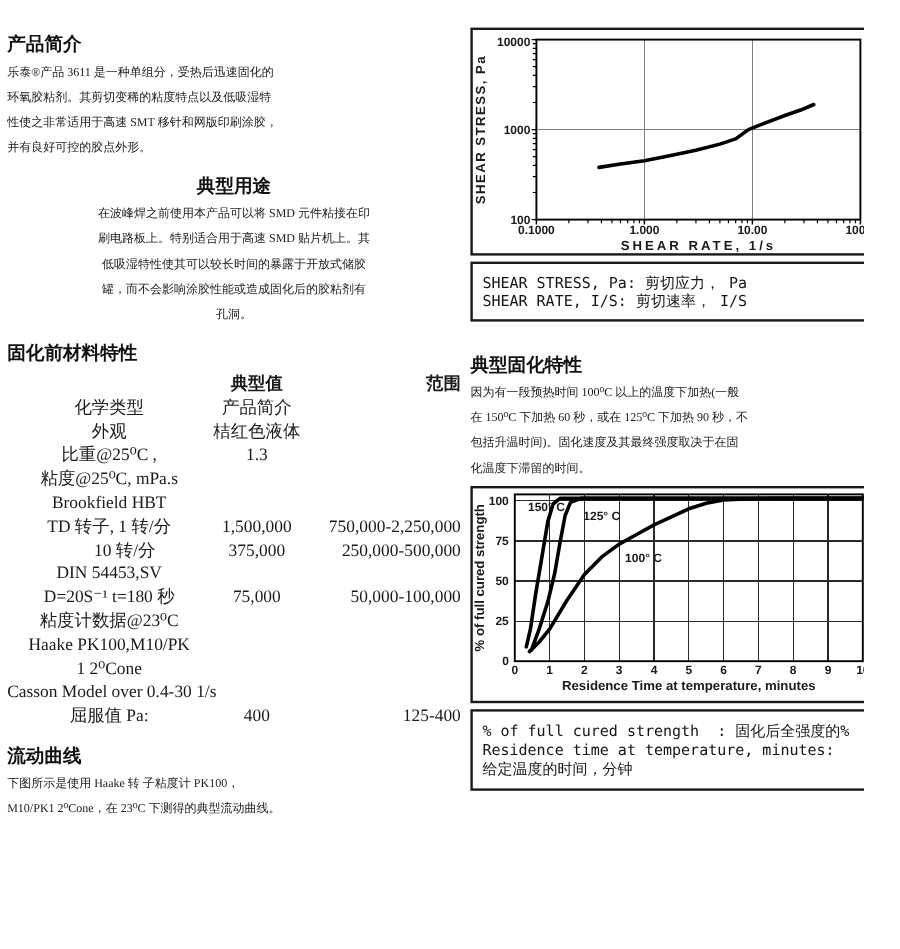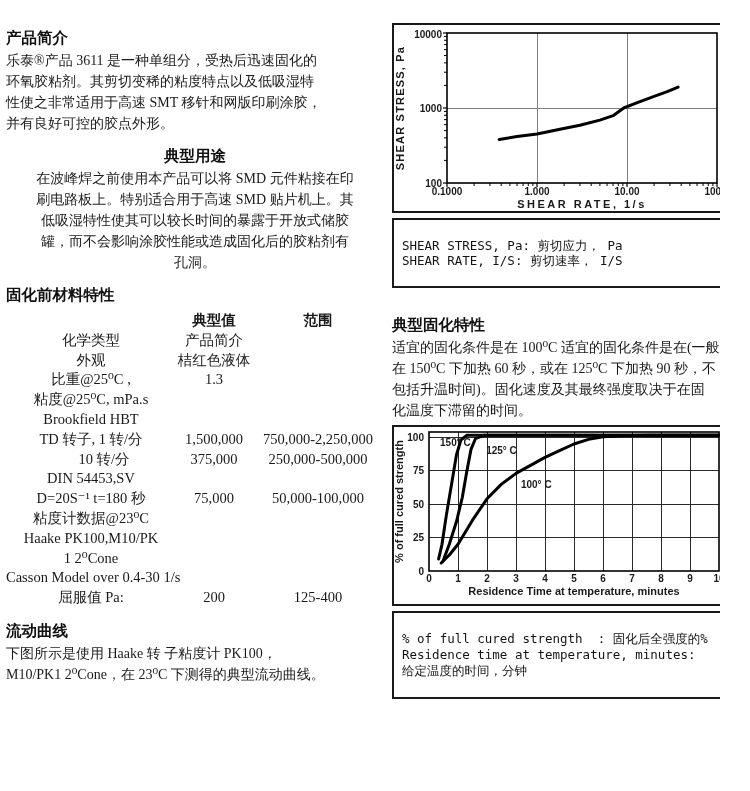--- a/index.html
+++ b/index.html
@@ -1,42 +1,42 @@
 <!DOCTYPE html>
 <html lang="zh"><head>
 <meta charset="utf-8">
 <style>
   html,body{margin:0;padding:0;background:#fff;}
   .page{position:relative;width:720px;height:791px;background:#ffffff;overflow:hidden;
         font-family:"Liberation Serif","DejaVu Serif",serif;color:#1a1a1a;margin-top:20px;}
   .col-left{position:absolute;left:6px;top:8px;width:378px;}
   .col-right{position:absolute;left:392px;top:3px;width:348px;}
   h2{font-size:15.5px;line-height:19px;margin:0 0 3px 0;font-weight:bold;color:#111;}
-  .line{font-size:14px;line-height:21px;white-space:nowrap;}
+  .line{font-size:10px;line-height:21px;white-space:nowrap;}
   .sec{margin:0;}
   #sec-uses{margin-top:12px;text-align:center;}
   #sec-precure{margin-top:12px;}
   #sec-flow{margin-top:13px;}
   #sec-cure{margin-top:27px;}
   #sec-speed{margin-top:16px;}
   
   .tbl{margin-top:7px;font-size:14.5px;}
   .trow{display:grid;grid-template-columns:170px 76px 132px;line-height:19.8px;}
   .trow>div{white-space:nowrap;overflow:visible;}
   .c-label{text-align:center;}
   .c-typ{text-align:center;}
-  .c-rng{text-align:center;}
+  .c-rng{text-align:right;}
   .thead{font-weight:bold;}
   .indent .c-label{padding-left:26px;}
   
   .figure{width:348px;}
   #fig2{margin-top:4px;}
   .chart-box{border:2px solid #1a1a1a;background:#fff;}
   .chart-box svg{display:block;}
-  .caption{border:2px solid #1a1a1a;margin-top:5px;padding:18px 8px;
+  .caption{border:2px solid #1a1a1a;margin-top:5px;padding:8px 8px;
            font-family:"DejaVu Sans Mono","Liberation Mono",monospace;font-size:12.5px;color:#141414;}
   .caption .cap-line{white-space:pre;}
   #fig1 .cap-line{line-height:15px;}
   #fig2 .cap-line{line-height:16px;}
   
   .tick{font:bold 10px "Liberation Sans","DejaVu Sans",sans-serif;}
   .atitle{font:bold 11px "Liberation Sans","DejaVu Sans",sans-serif;}
   .slabel{font:bold 10px "Liberation Sans","DejaVu Sans",sans-serif;}
 </style>
 </head>
@@ -131,21 +131,21 @@
           <div class="c-typ"></div>
           <div class="c-rng"></div>
         </div>
         <div class="trow">
           <div class="c-label">Casson Model over 0.4-30 1/s</div>
           <div class="c-typ"></div>
           <div class="c-rng"></div>
         </div>
         <div class="trow">
           <div class="c-label">屈服值 Pa:</div>
-          <div class="c-typ">200</div>
+          <div class="c-typ">400</div>
           <div class="c-rng">125-400</div>
         </div>
       </div>
     </div>
 
     <div class="sec" id="sec-flow">
       <h2>流动曲线</h2>
       <div class="line">下图所示是使用 Haake 转 子粘度计 PK100，</div>
       <div class="line">M10/PK1 2⁰Cone，在 23⁰C 下测得的典型流动曲线。</div>
     </div>
@@ -221,21 +221,21 @@
           </svg>
       </div>
       <div class="caption">
         <div class="cap-line">SHEAR STRESS, Pa: 剪切应力， Pa</div>
         <div class="cap-line">SHEAR RATE, I/S: 剪切速率， I/S</div>
       </div>
     </div>
 
     <div class="sec" id="sec-cure">
       <h2>典型固化特性</h2>
-      <div class="line">适宜的固化条件是在 100⁰C 适宜的固化条件是在(一般</div>
+      <div class="line">因为有一段预热时间 100⁰C 以上的温度下加热(一般</div>
       <div class="line">在 150⁰C 下加热 60 秒，或在 125⁰C 下加热 90 秒，不</div>
       <div class="line">包括升温时间)。固化速度及其最终强度取决于在固</div>
       <div class="line">化温度下滞留的时间。</div>
     </div>
 
 
     <div class="figure" id="fig2">
       <div class="chart-box">
         <svg width="346" height="177" viewBox="0 0 346 177">
             <line x1="64" y1="5" x2="64" y2="144" stroke="#2a2a2a" stroke-width="1" shape-rendering="crispEdges"></line>

